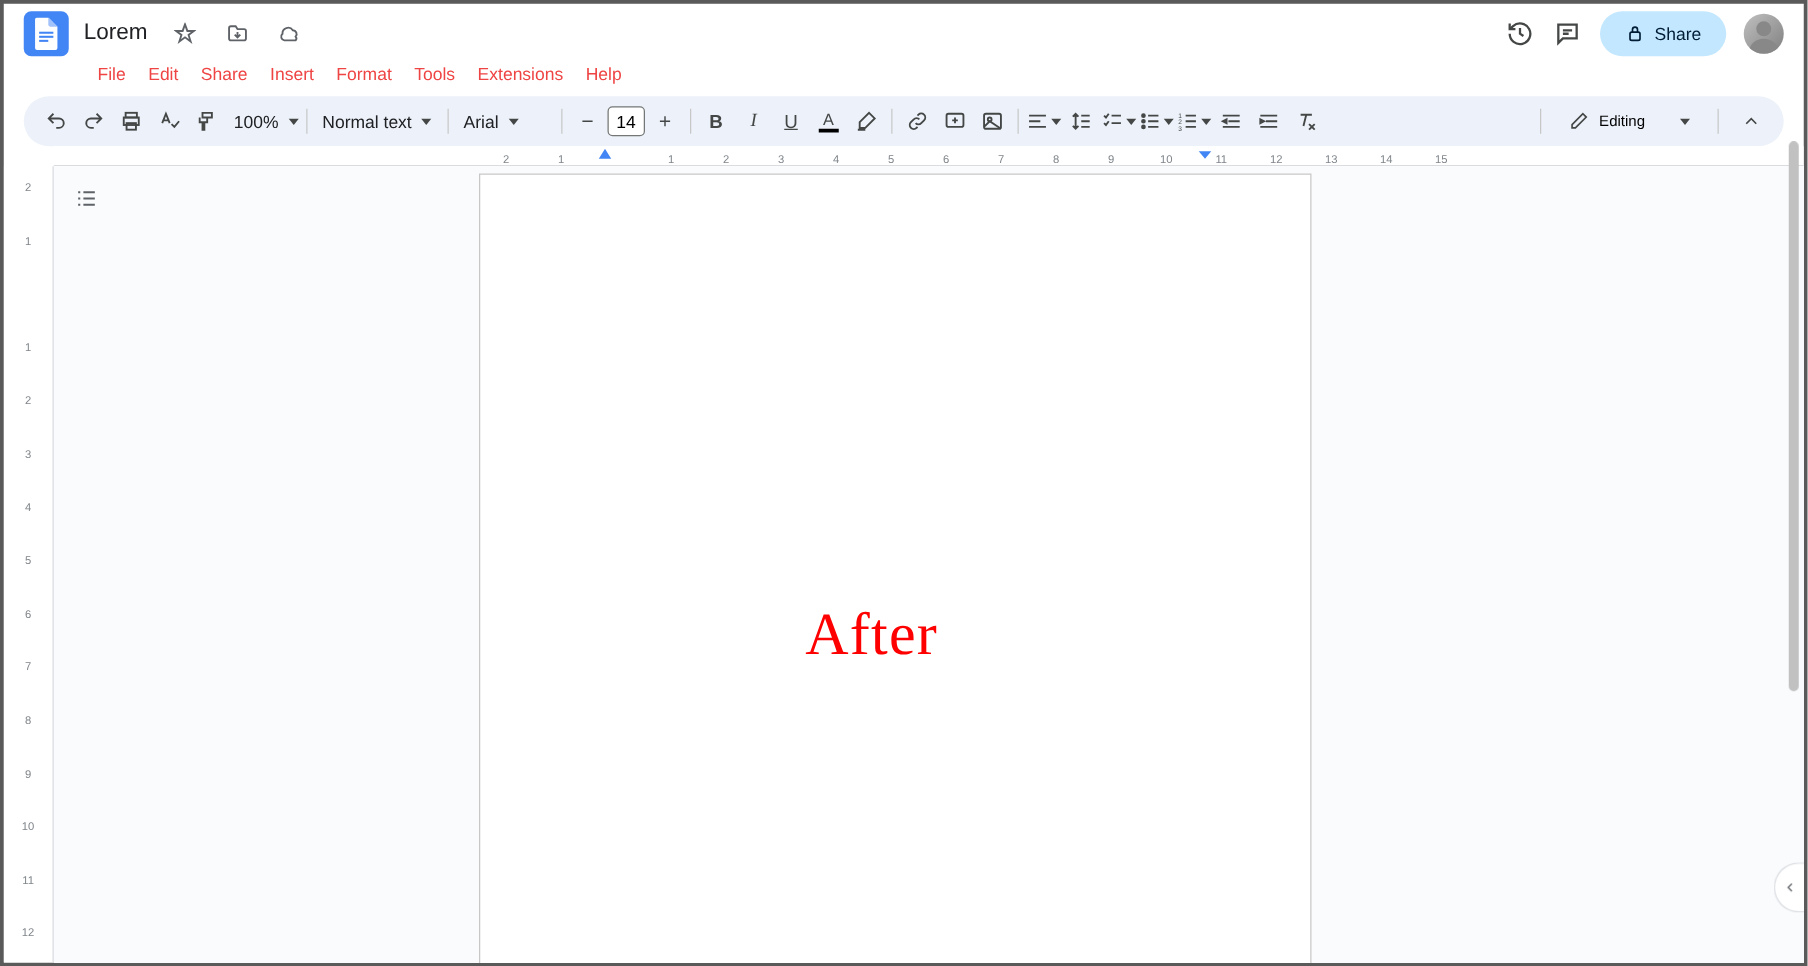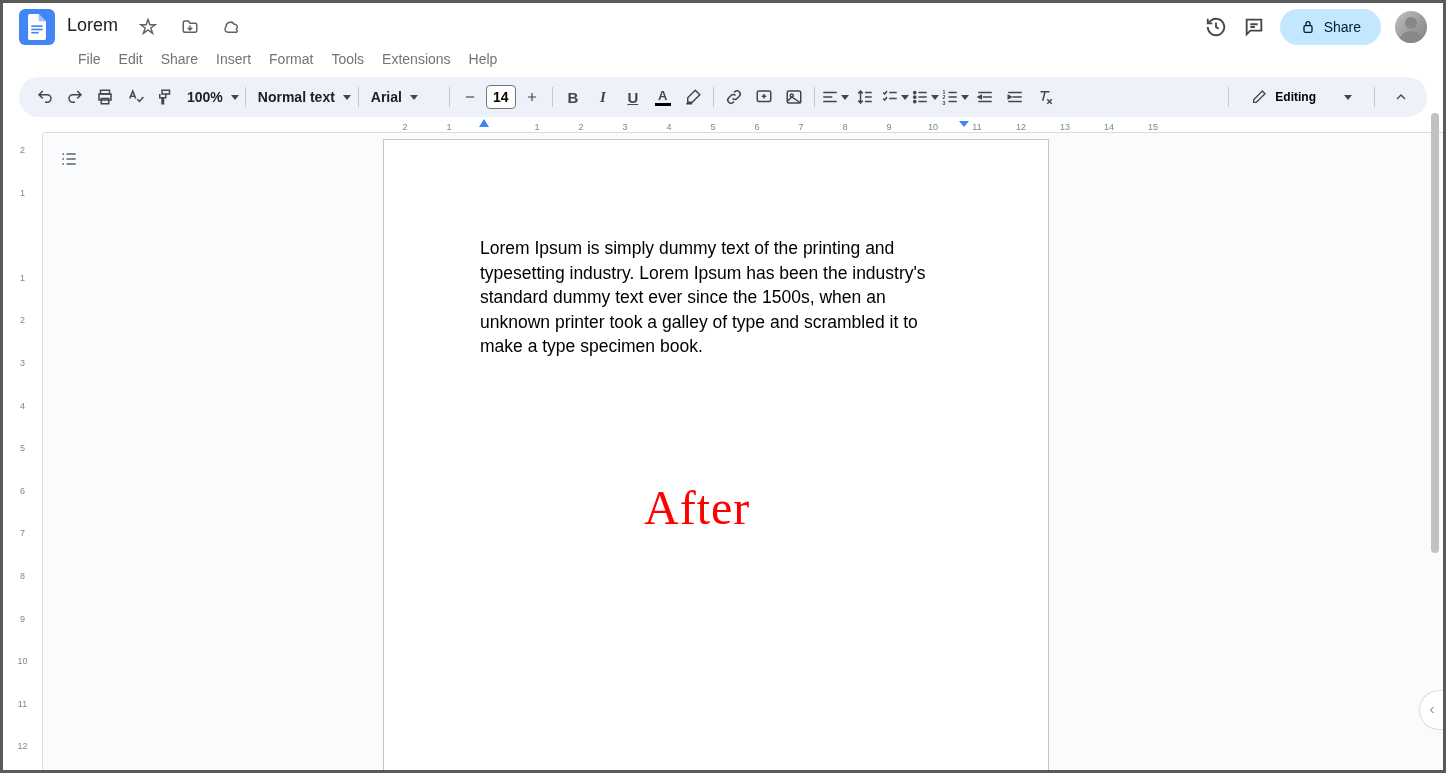--- a/index.html
+++ b/index.html
@@ -10,25 +10,25 @@
 .docs-logo { width: 36px; height: 36px; background: #4285f4; border-radius: 6px; display: flex; align-items: center; justify-content: center; margin-right: 12px; }
 .docs-logo svg { width: 20px; height: 26px; }
 .title-area { display: flex; align-items: flex-start; gap: 18px; }
 .doc-title { font-size: 18px; color: #202124; }
 .icon-btn { width: 24px; height: 24px; display: flex; align-items: center; justify-content: center; cursor: pointer; color: #5f6368; }
 .header-right { margin-left: auto; display: flex; align-items: center; gap: 14px; }
 .share-btn { background: #c2e7ff; border-radius: 40px; padding: 10px 20px; display: flex; align-items: flex-start; gap: 8px; cursor: pointer; font-size: 14px; font-weight: 500; color: #001d35; }
 .avatar { width: 32px; height: 32px; border-radius: 50%; background: linear-gradient(135deg, #c0c0c0, #808080); overflow: hidden; }
 
 
-.menubar { display: flex; gap: 4px; padding: 4px 68px 6px; font-size: 14px; color: #737373; }
+.menubar { display: flex; gap: 4px; padding: 4px 68px 6px; font-size: 14px; color: #ef4444; }
 .menubar span { padding: 4px 7px; cursor: pointer; border-radius: 4px; }
 
 
-.toolbar { margin: 0 16px; background: #edf2fa; border-radius: 24px; height: 40px; display: flex; align-items: center; padding: 0 12px; gap: 2px; font-weight: bold; }
+.toolbar { margin: 0 16px; background: #edf2fa; border-radius: 24px; height: 40px; display: flex; align-items: center; padding: 0 12px; gap: 2px; }
 .tb-btn { width: 28px; height: 28px; display: flex; align-items: center; justify-content: center; cursor: pointer; border-radius: 4px; color: #444746; }
 .tb-sep { width: 1px; height: 20px; background: #c7c7c7; margin: 0 4px; }
 .tb-text { font-size: 14px; color: #202124; padding: 0 6px; cursor: pointer; display: flex; align-items: center; gap: 6px; }
 .tb-dropdown { display: flex; align-items: center; gap: 2px; }
 .font-size-box { border: 1px solid #747775; border-radius: 4px; width: 30px; height: 24px; display: flex; align-items: center; justify-content: center; font-size: 14px; background: #fff; }
 .tb-right { margin-left: auto; display: flex; align-items: center; gap: 8px; }
 .editing-btn { display: flex; align-items: center; gap: 8px; font-size: 12px; padding: 0 10px; cursor: pointer; }
 .chevron-down { width: 0; height: 0; border-left: 4px solid transparent; border-right: 4px solid transparent; border-top: 5px solid #444746; }
 
 
@@ -328,21 +328,20 @@
       <div class="vtick">11</div>
       <div class="vtick">12</div>
     </div>
   <div class="canvas">
     <span class="outline-btn">
       <svg width="20" height="20" viewBox="0 0 24 24" stroke="#5f6368" stroke-width="2" fill="none">
           <path d="M4 6h2M4 12h2M4 18h2M9 6h11M9 12h11M9 18h11"></path>
         </svg>
     </span>
     <div class="page">
-      <div class="doc-text">Lorem Ipsum is simply dummy text of the printing and typesetting industry. Lorem Ipsum has been the industry's standard dummy text ever since the 1500s, when an unknown printer took a galley of type and scrambled it to make a type specimen book.</div>
       <div class="annotation">After</div>
     </div>
   </div>
 </div>
 
 <div class="scrollbar"></div>
 <div class="side-panel-toggle">
   <svg width="12" height="12" viewBox="0 0 24 24" stroke="#5f6368" stroke-width="2" fill="none">
       <path d="M15 6l-6 6 6 6"></path>
     </svg>

